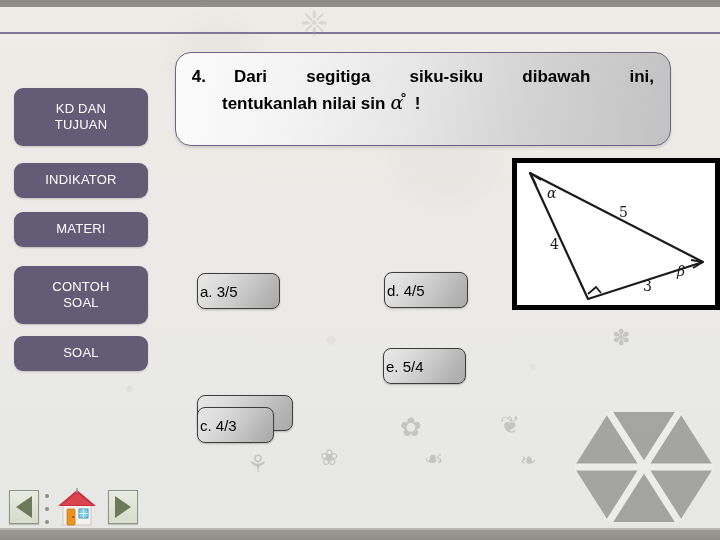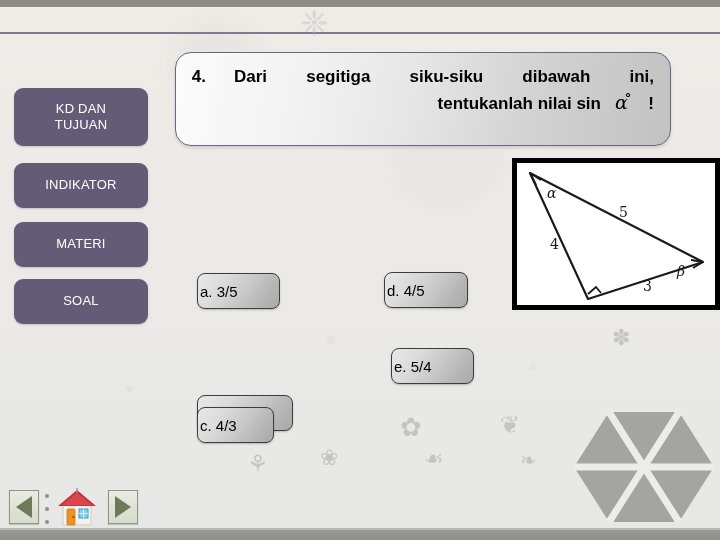--- a/index.html
+++ b/index.html
@@ -111,21 +111,21 @@
     display: flex;
     align-items: center;
     justify-content: center;
     text-align: center;
     line-height: 1.25;
     box-shadow: 0 1px 2px rgba(0,0,0,.18);
     box-sizing: border-box;
     cursor: pointer;
   }
   .nav-btn.two-line { height: 58px; }
-  .nav-btn.one-line { height: 45px; }
+  .nav-btn.one-line { height: 35px; }
   .nav-gap-a { margin-top: 17px; }
   .nav-gap-b { margin-top: 14px; }
   .nav-gap-c { margin-top: 19px; }
   .nav-gap-d { margin-top: 9px; }
   .nav-gap-e { margin-top: 12px; }
 
   
   .question-box {
     position: absolute;
     left: 175px;
@@ -162,22 +162,21 @@
     margin-left: 20px;
   }
   .q-line2 {
     margin-top: 4px;
     padding-left: 38px;
     font-size: 17px;
     font-weight: bold;
     color: #000;
     display: flex;
     align-items: baseline;
-    gap: 14px;
-    justify-content: flex-end;
+    gap: 5px;
   }
   .alpha-sym {
     font-family: "DejaVu Serif", serif;
     font-style: italic;
     font-weight: normal;
     font-size: 19px;
   }
   .deg-sym {
     font-family: "DejaVu Serif", serif;
     font-size: 13px;
@@ -213,21 +212,21 @@
     align-items: center;
     padding-left: 2px;
     box-sizing: border-box;
     box-shadow: 0 1px 2px rgba(0,0,0,.22);
     cursor: pointer;
   }
   .opt-a { left: 197px; top: 273px; width: 83px; }
   .opt-b { left: 197px; top: 355px; width: 96px; margin-top: 40px; }
   .opt-c { left: 197px; top: 407px; width: 77px; }
   .opt-d { left: 384px; top: 272px; width: 84px; }
-  .opt-e { left: 383px; top: 348px; width: 83px; margin-left: 8px; }
+  .opt-e { left: 383px; top: 348px; width: 83px; }
 
   
   .navctl {
     position: absolute;
     bottom: 16px;
     width: 30px;
     height: 34px;
     background: linear-gradient(180deg, #e8ebe3 0%, #d7dccb 100%);
     border: 1px solid #8f9484;
     box-sizing: border-box;
@@ -303,20 +302,26 @@
       <span>
         <span>KD DAN</span><br>
         <span>TUJUAN</span>
       </span>
     </div>
     <div class="nav-btn one-line nav-gap-a">
       <span>INDIKATOR</span>
     </div>
     <div class="nav-btn one-line nav-gap-b">
       <span>MATERI</span>
+    </div>
+    <div class="nav-btn two-line nav-gap-c">
+      <span>
+        <span>CONTOH</span><br>
+        <span>SOAL</span>
+      </span>
     </div>
     <div class="nav-btn one-line nav-gap-e">
       <span>SOAL</span>
     </div>
   </div>
 
   <div class="question-box">
     <div class="q-line">
       <span class="q-num">4.</span>
       <span class="q-text1">Dari segitiga siku-siku dibawah ini,</span>

